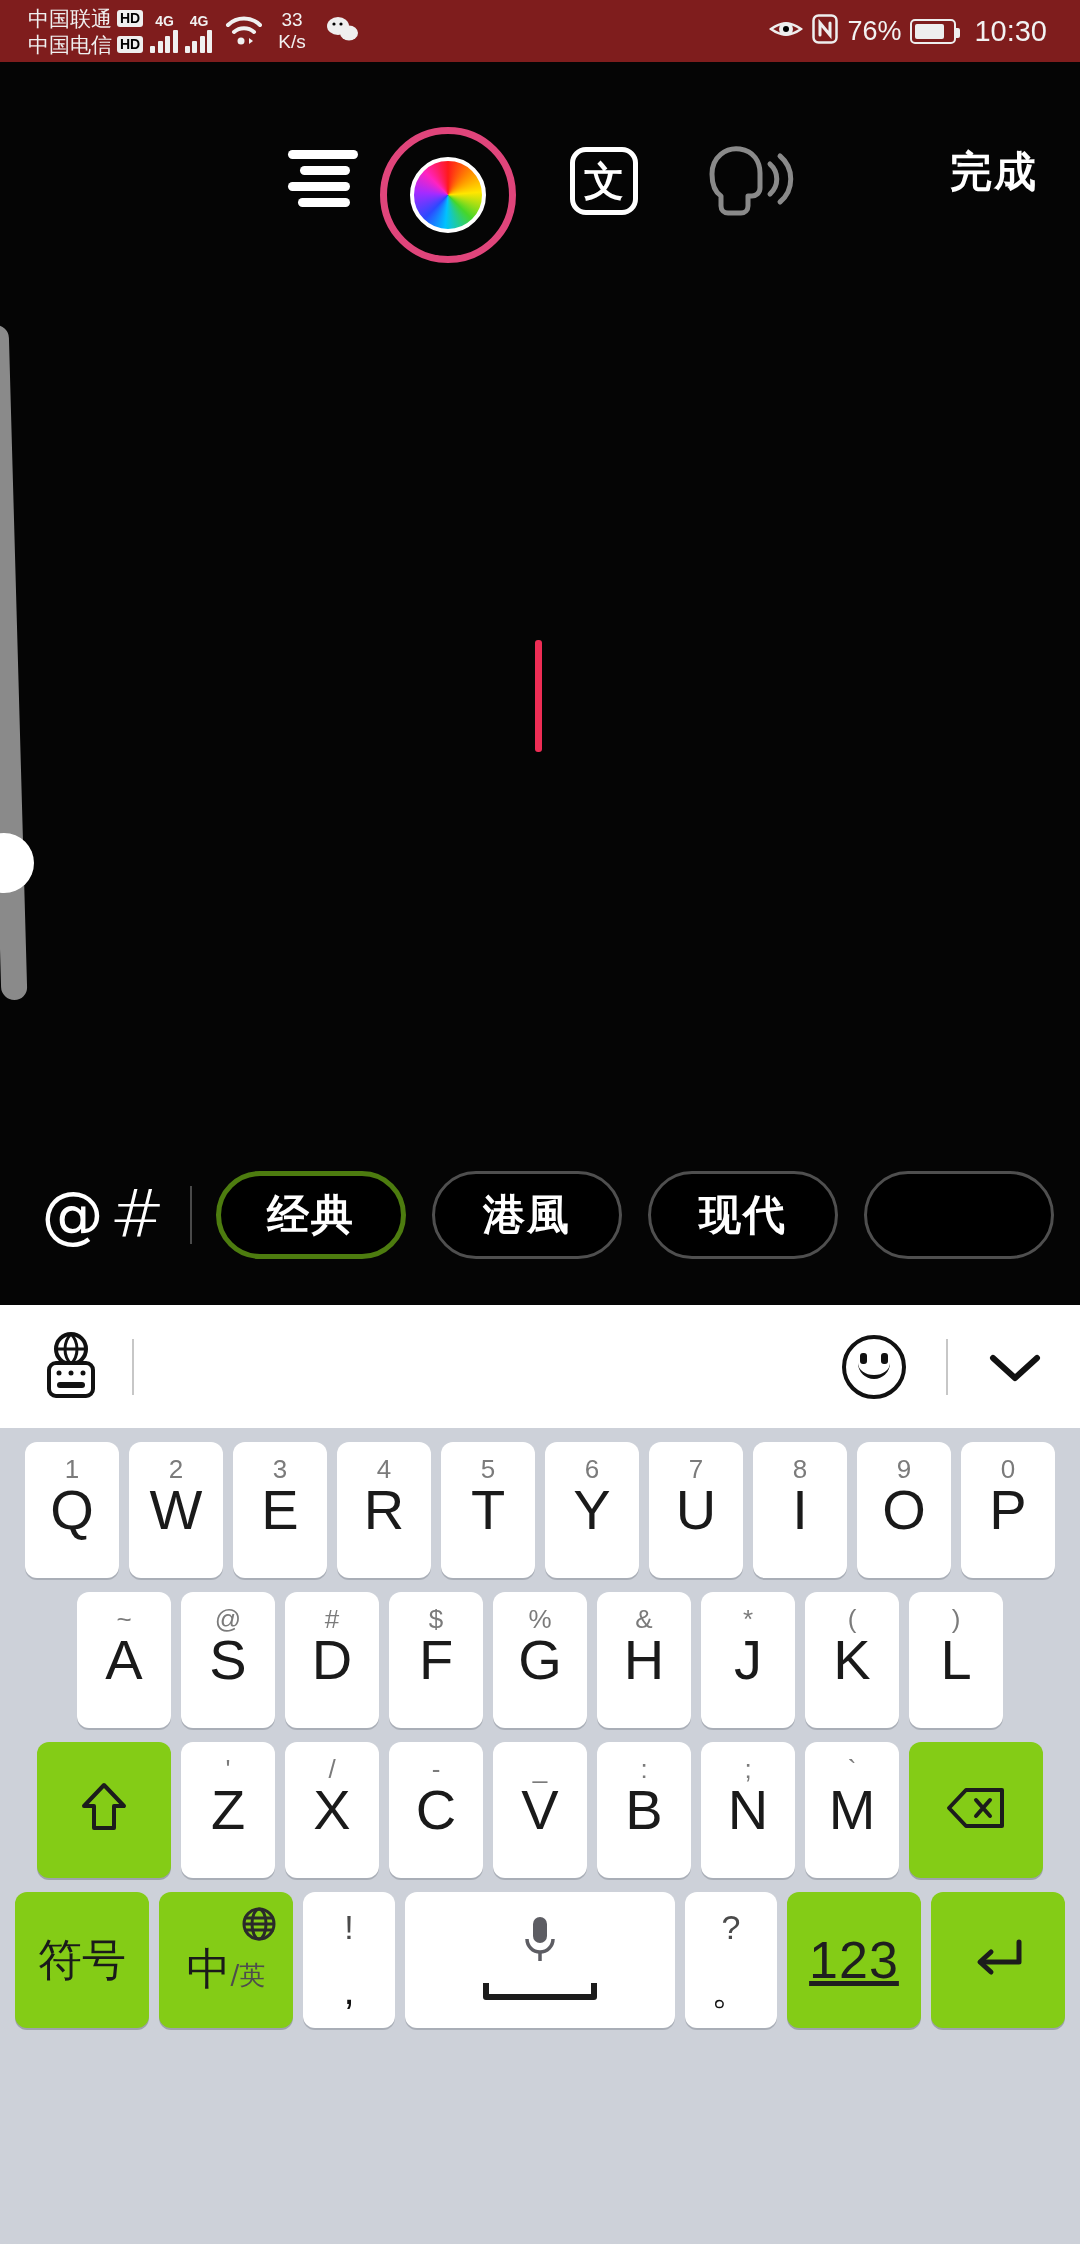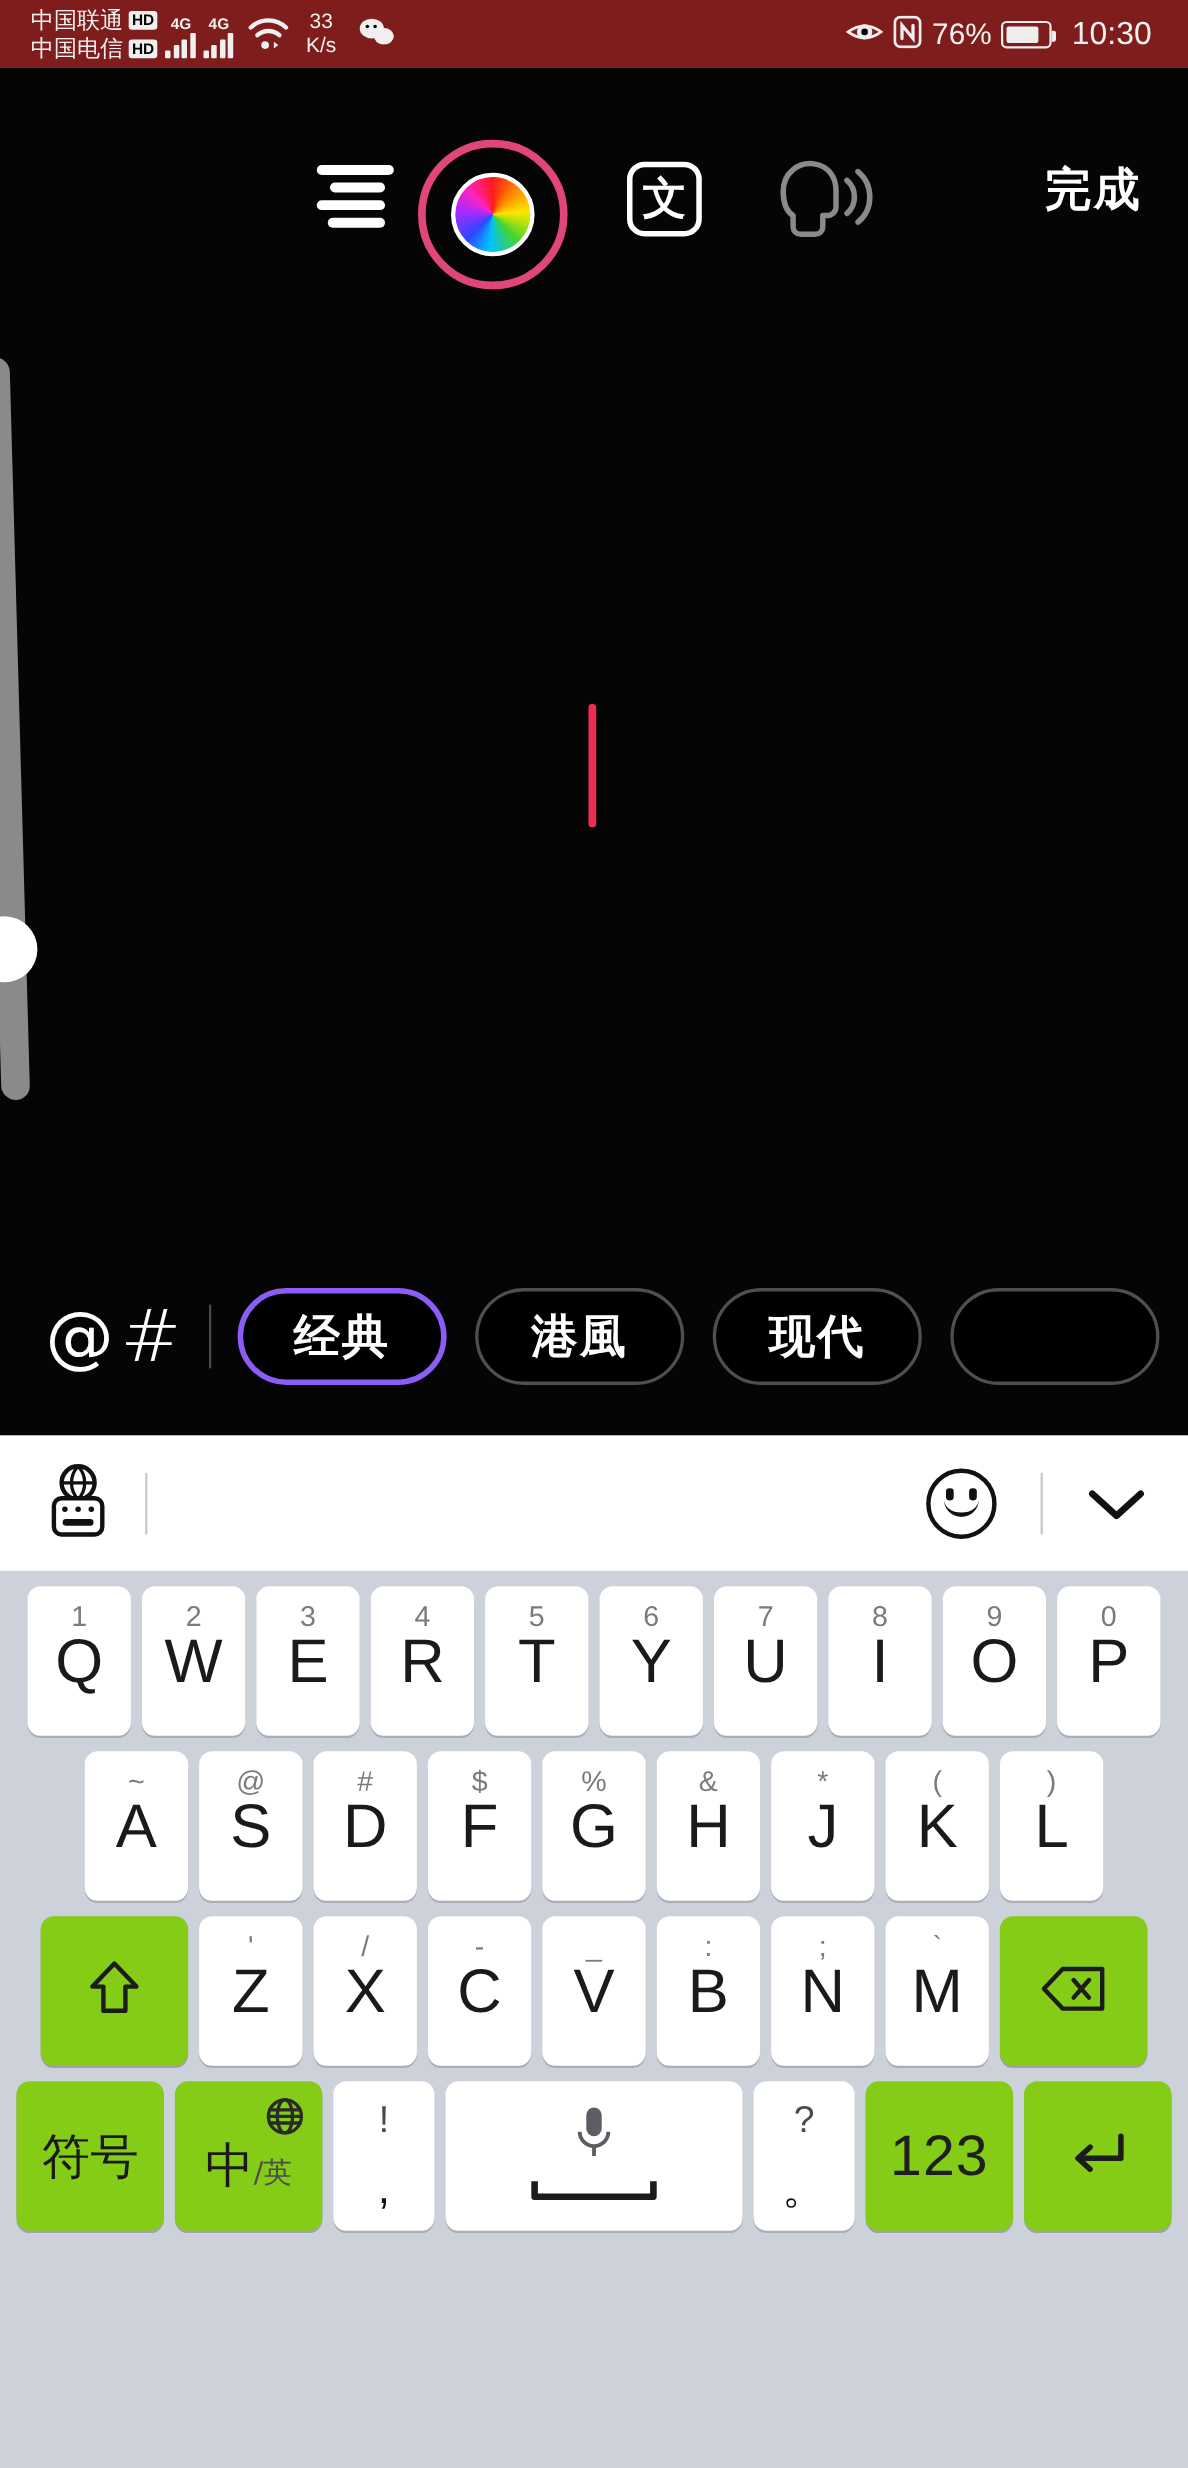--- a/index.html
+++ b/index.html
@@ -125,21 +125,21 @@
   .sym-btn.hash{ font-size:66px; font-weight:300;}
   .chip-div{ width:3px;height:58px;background:#4a4a4a;margin:0 24px 0 20px;}
   .chip{
     height:88px; min-width:190px; padding:0 34px;
     border-radius:46px; border:3px solid #4f4f4f;
     display:flex;align-items:center;justify-content:center;
     color:#fff; font-size:42px; font-weight:bold; letter-spacing:2px;
     margin-right:26px; flex:0 0 auto; background:#000;
     font-family:"DejaVu Sans","Liberation Sans",sans-serif;
   }
-  .chip.active{ border:5px solid #8b5cf6; }
+  .chip.active{ border:5px solid #4d7c0f; }
 
   
   .kb{
     position:absolute; top:1305px; left:0; width:1080px; height:939px; background:#cdd1d9;
   }
   .kb-toolbar{
     height:123px; background:#fff; display:flex; align-items:center; padding:0 38px;
   }
   .kb-tb-div{ width:2px;height:56px;background:#c7c7c7; margin-left:28px;}
   .kb-tb-right{ margin-left:auto; display:flex; align-items:center; gap:0;}
@@ -177,21 +177,21 @@
   .k-space{ width:270px; }
   .k-period{ width:92px; }
   .k-123{ width:134px; }
   .k-enter{ width:134px; }
   .cjk{ font-family:"DejaVu Sans","Liberation Sans",sans-serif; font-size:44px; color:#1a1a1a;}
   .lang-main{ font-size:44px; }
   .lang-sub{ font-size:26px; color:#4d4d4d; }
   .dual{ display:flex;flex-direction:column;align-items:center;justify-content:center;gap:26px;}
   .dual .t{ font-size:34px;color:#4a4a4a;line-height:1;}
   .dual .b{ font-size:40px;color:#111;line-height:1;}
-  .num123{ font-size:52px; color:#1f1f1f; letter-spacing:1px;}
+  .num123{ font-size:52px; color:#1f1f1f; letter-spacing:1px;text-decoration:underline;}
 </style>
 </head>
 <body>
 
 <div class="statusbar">
   <div class="sb-left">
     <div class="carriers">
       <div class="carrier-line">
         <span class="carrier-name">中国联通</span>
         <span class="hd-badge">HD</span>

